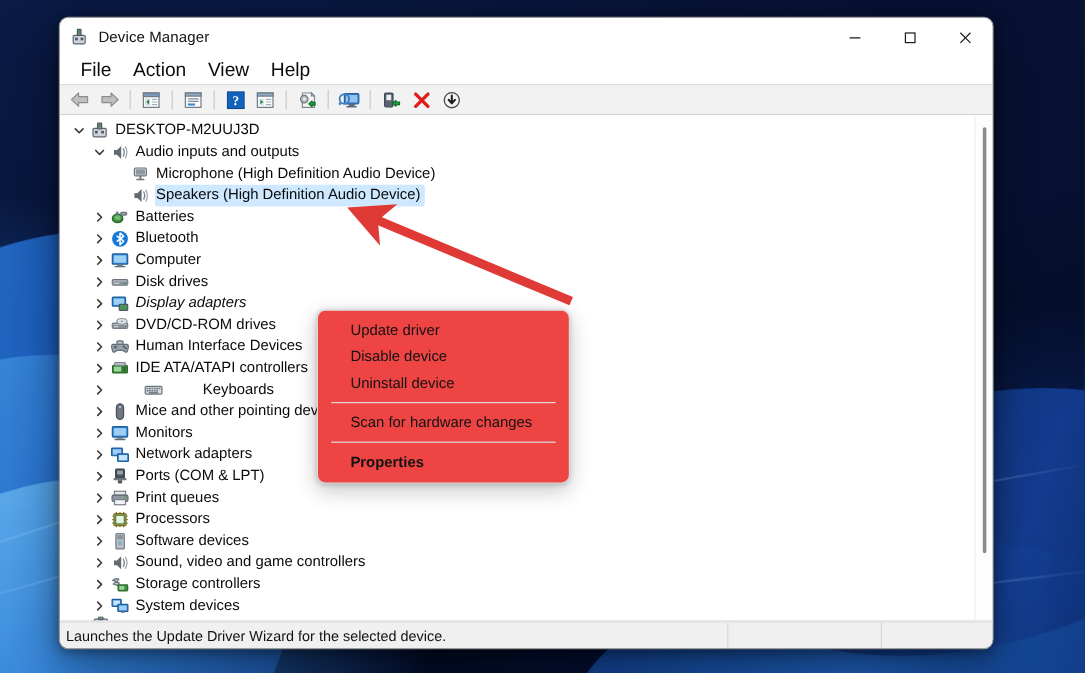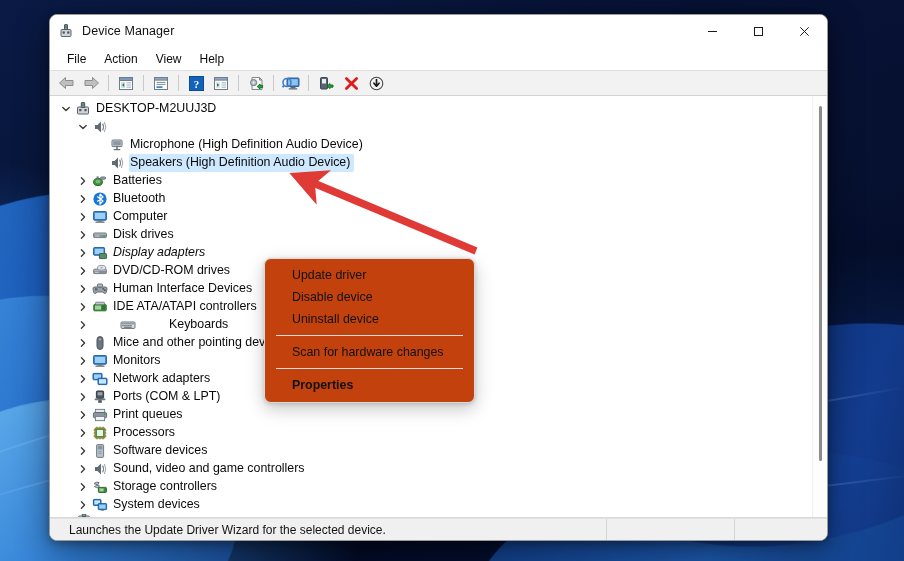--- a/index.html
+++ b/index.html
@@ -121,21 +121,21 @@
   .wc svg { display: block; }
 
   
   #menubar {
     height: 23px;
     flex: 0 0 23px;
     display: flex;
     align-items: center;
     background: #ffffff;
     padding-left: 8px;
-    font-size: 12px;
+    font-size: 16px;
     color: #0b0b0b;
   }
   .menu-item {
     padding: 2px 9px;
     border-radius: 3px;
     cursor: default;
     white-space: nowrap;
   }
 
   
@@ -212,21 +212,21 @@
   }
 
   
   .gi { display:block; }
 
   
   #ctxmenu {
     position: absolute;
     left: 214px; top: 162px;
     width: 211px;
-    background: #c2410c;
+    background: #ef4444;
     border: 1px solid #d9d9d9;
     border-radius: 7px;
     box-shadow: 0 6px 18px rgba(0,0,0,.22), 0 1px 4px rgba(0,0,0,.16);
     padding: 5px 0 6px 0;
     z-index: 40;
     font-size: 12.4px;
     color: #121212;
   }
   .ctx-item {
     height: 22px;
@@ -270,21 +270,21 @@
     border-top: 1px solid #e2e2e2;
     display: flex;
     align-items: stretch;
     font-size: 12px;
     color: #121212;
   }
   #status-main {
     flex: 1 1 auto;
     display: flex;
     align-items: center;
-    padding-left: 19px;
+    padding-left: 5px;
     border-right: 1px solid #d6d6d6;
     overflow: hidden;
     white-space: nowrap;
   }
   .status-cell {
     width: 128px;
     border-right: 1px solid #d6d6d6;
   }
   .status-cell.last { border-right: none; width: 92px; }
 
@@ -481,20 +481,21 @@
               <path d="M1.8 3.4 L5 6.6 L8.2 3.4" fill="none" stroke="#3a3a3a" stroke-width="1.35" stroke-linecap="round" stroke-linejoin="round"></path>
             </svg>
           </span>
           <span class="ico">
             <svg class="gi" width="16" height="16" viewBox="0 0 16 16">
               <path d="M3 6 L5.5 6 L9 2.6 L9 13.4 L5.5 10 L3 10 Z" fill="#626a72"></path>
               <path d="M10.6 4.6 Q12.6 8 10.6 11.4" fill="none" stroke="#7c848c" stroke-width="1.1"></path>
               <path d="M12.4 3 Q15.2 8 12.4 13" fill="none" stroke="#9aa2aa" stroke-width="1"></path>
             </svg>
           </span>
+          <span class="label-box">Audio inputs and outputs</span>
         </div>
         <div class="row" style="padding-left: 42px;">
           <span class="chev"></span>
           <span class="ico">
             <svg class="gi" width="16" height="16" viewBox="0 0 16 16">
               <rect x="3" y="3" width="10" height="6.6" rx="1" fill="#d7dce1" stroke="#6b747d"></rect>
               <rect x="4.2" y="4.1" width="7.6" height="4.4" fill="#8e979f"></rect>
               <rect x="7.2" y="9.6" width="1.6" height="2.4" fill="#6b747d"></rect>
               <rect x="4.6" y="12" width="6.8" height="1.3" rx=".5" fill="#6b747d"></rect>
             </svg>

